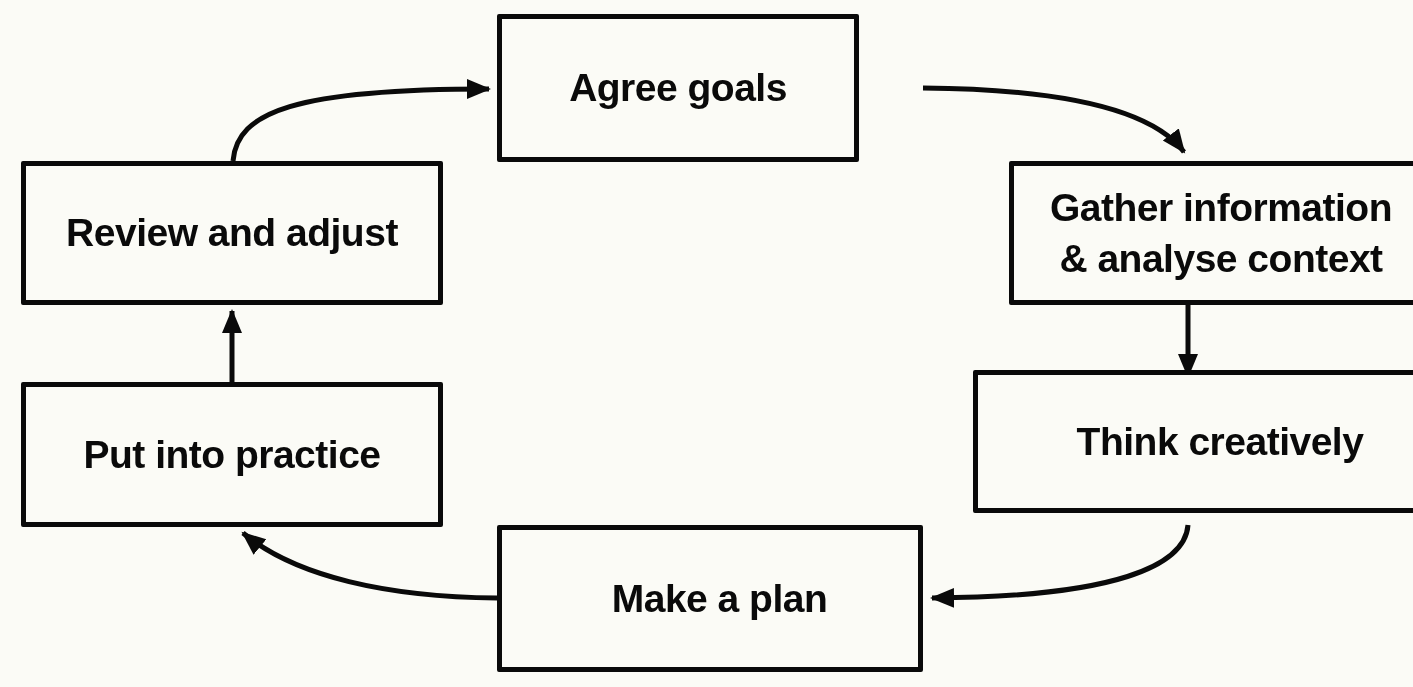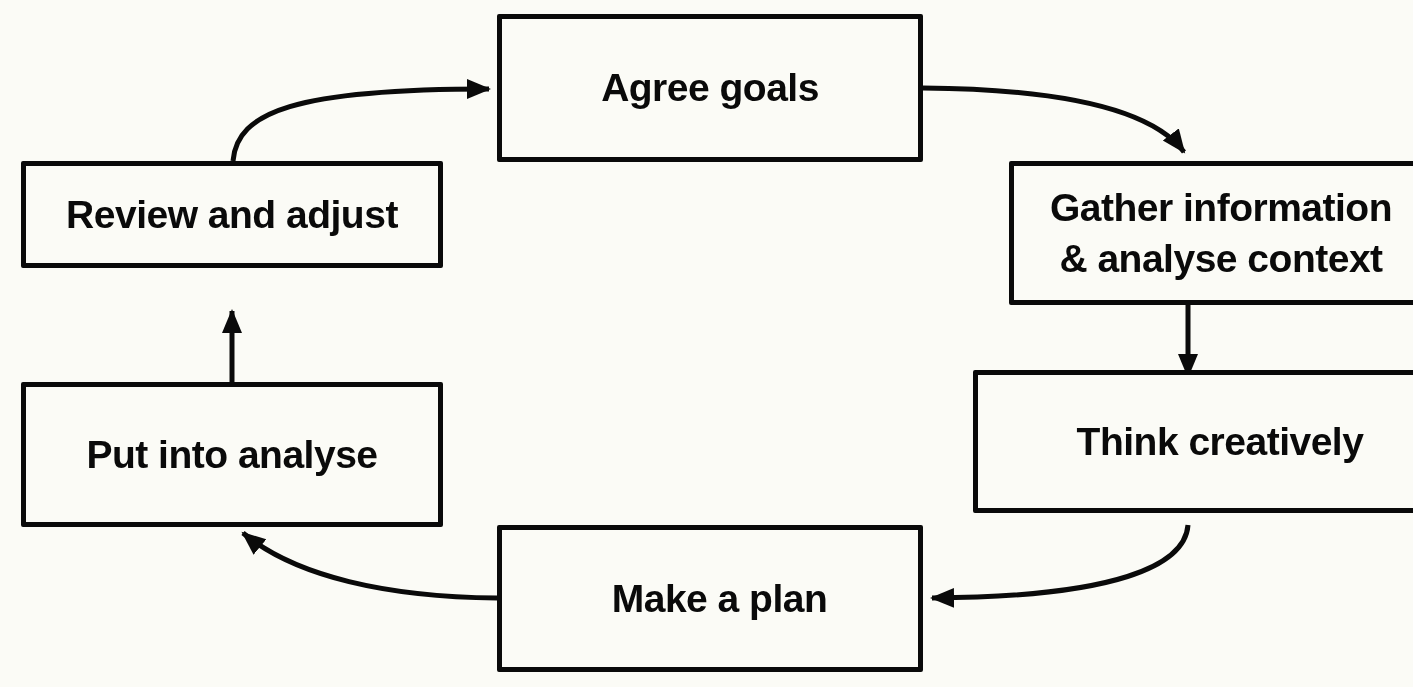--- a/index.html
+++ b/index.html
@@ -37,26 +37,26 @@
   }
   .node .label {
     font-weight: bold;
     font-size: 39px;
     line-height: 1.32;
     color: #0a0a0a;
     text-align: center;
     white-space: pre-line;
     letter-spacing: -0.5px;
   }
-  .n-agree   { left: 497px; top: 14px;  width: 426px; height: 148px; }
+  .n-agree   { left: 497px; top: 14px;  width: 362px; height: 148px; }
   .n-gather  { left: 973px; top: 161px; width: 424px; height: 144px; margin-left: 36px; }
   .n-think   { left: 973px; top: 370px; width: 474px; height: 143px; padding-left: 20px; }
   .n-make    { left: 497px; top: 525px; width: 426px; height: 147px; padding-left: 19px; }
   .n-put     { left: 21px;  top: 382px; width: 422px; height: 145px; }
-  .n-review  { left: 21px;  top: 161px; width: 422px; height: 107px; }
+  .n-review  { left: 21px;  top: 161px; width: 422px; height: 144px; }
   .edge {
     fill: none;
     stroke: #0a0a0a;
     stroke-width: 5;
   }
 </style>
 </head>
 <body>
 
 <div class="canvas">
@@ -86,20 +86,20 @@
 
   <div class="node n-think">
     <span class="label">Think creatively</span>
   </div>
 
   <div class="node n-make">
     <span class="label">Make a plan</span>
   </div>
 
   <div class="node n-put">
-    <span class="label">Put into analyse</span>
+    <span class="label">Put into practice</span>
   </div>
 
   <div class="node n-review">
     <span class="label">Review and adjust</span>
   </div>
 
 </div>
 
 </body></html>

